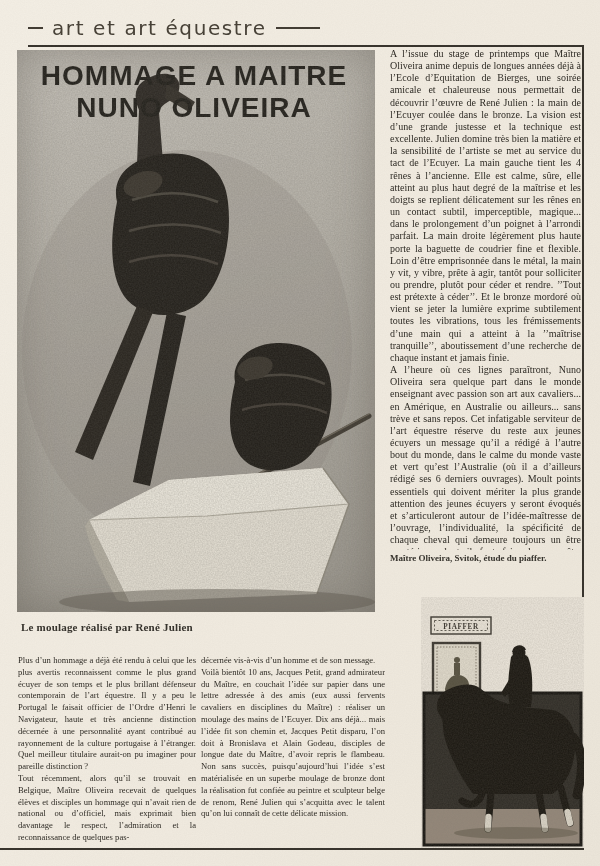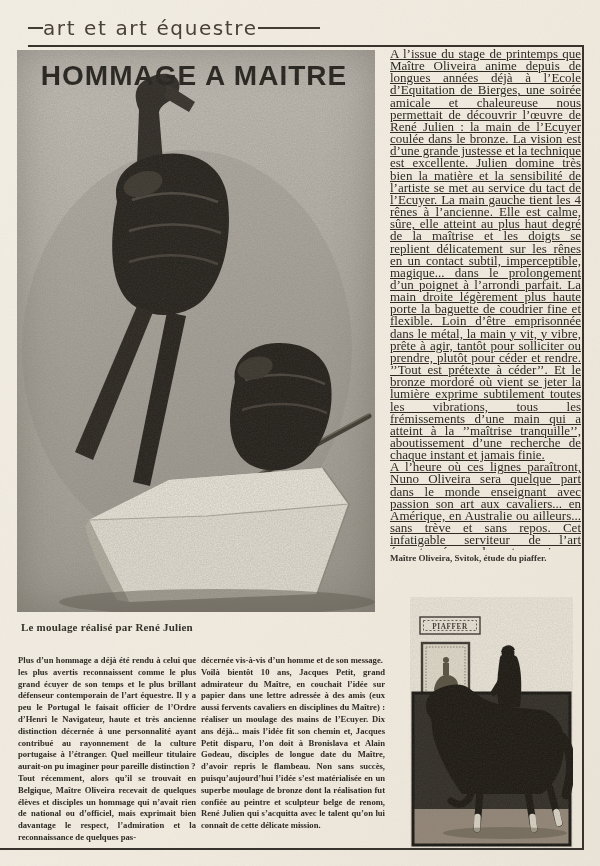--- a/index.html
+++ b/index.html
@@ -7,21 +7,21 @@
   body {
     position:relative;
     background:linear-gradient(115deg,#f4efe5 0%, #f1ebe0 55%, #ece6da 100%);
     font-family:"Liberation Serif", serif;
     color:#2e2b26;
     overflow:hidden;
   }
   .page-grain { position:absolute; inset:0; opacity:.07; pointer-events:none; z-index:50; }
 
   
-  .header-row { position:absolute; left:28px; top:16px; width:292px; display:flex; align-items:center; z-index:2; }
+  .header-row { position:absolute; left:28px; top:16px; width:292px; display:flex; align-items:center; gap:9px; z-index:2; }
   .header-dash { width:15px; height:2px; background:#413b32; }
   .header-line-after { flex:1; height:2px; background:#413b32; min-width:22px; }
   .header-text {
     font-family:"DejaVu Sans", sans-serif;
     font-size:20px; letter-spacing:1.6px; color:#46403 6;
     color:#464036; white-space:nowrap;
   }
 
   
   .rule-top    { position:absolute; left:28px;  top:45px;  width:556px; height:2px; background:#36322b; }
@@ -45,41 +45,40 @@
   .photo-grain { position:absolute; inset:0; opacity:.33; z-index:4; pointer-events:none; }
 
   .caption-left {
     position:absolute; left:21px; top:621px; width:340px;
     font-size:11px; font-weight:bold; color:#34312b; letter-spacing:.2px;
   }
 
   
   .right-col {
     position:absolute; left:390px; top:48px; width:191px; height:502px;
-    font-size:13px; line-height:12.15px; text-align:justify; overflow:hidden;
+    font-size:10px; line-height:12.15px; text-align:justify; overflow:hidden;
     color:#2c2923;
-    text-decoration:underline;
   }
   .right-col p, .bottom-col p { margin:0; }
   .caption-right {
     position:absolute; left:390px; top:553px; width:221px;
     font-size:9px; font-weight:bold; color:#34312b;
   }
 
   
   .bottom-col {
     position:absolute; top:655px; height:191px; overflow:hidden;
-    font-size:8.6px; line-height:11.8px; text-align:justify; color:#2c2923;font-weight:bold;
+    font-size:8.6px; line-height:11.8px; text-align:justify; color:#2c2923;
   }
   .col-bl { left:18px;  width:178px; }
   .col-bm { left:201px; width:184px; }
 
   
   .piaffer-photo {
-    position:absolute; left:410px; top:597px; width:163px; height:251px;
+    position:absolute; left:421px; top:597px; width:163px; height:251px;
     background:#3b82f6; overflow:hidden;
   }
   .piaffer-photo svg { position:absolute; inset:0; }
   .piaffer-grain { position:absolute; inset:0; opacity:.28; pointer-events:none; }
 </style>
 </head>
 <body>
 
 <svg class="page-grain" width="600" height="866">
   <filter id="pn">
@@ -95,20 +94,21 @@
   <div class="header-line-after"></div>
 </div>
 
 <div class="rule-top"></div>
 <div class="rule-right"></div>
 <div class="rule-bottom"></div>
 
 <div class="main-photo">
   <div class="main-title">
     <div>HOMMAGE A MAITRE</div>
+    <div>NUNO OLIVEIRA</div>
   </div>
 
   <svg class="hands-svg" viewBox="0 0 358 562" width="358" height="562">
 
     <ellipse cx="175" cy="300" rx="170" ry="190" fill="#95908 6" fill-opacity="0"></ellipse>
     <ellipse cx="170" cy="300" rx="165" ry="200" fill="#8f8a80" opacity="0.28"></ellipse>
 
     <path d="M128 30 C 146 18, 166 24, 162 40 C 159 52, 146 50, 142 62 L 146 112 L 120 114 L 122 60 C 116 46, 118 36, 128 30 Z" fill="#2b2722"></path>
     <path d="M150 34 L 178 52 L 172 62 L 148 48 Z" fill="#332f28"></path>
 

